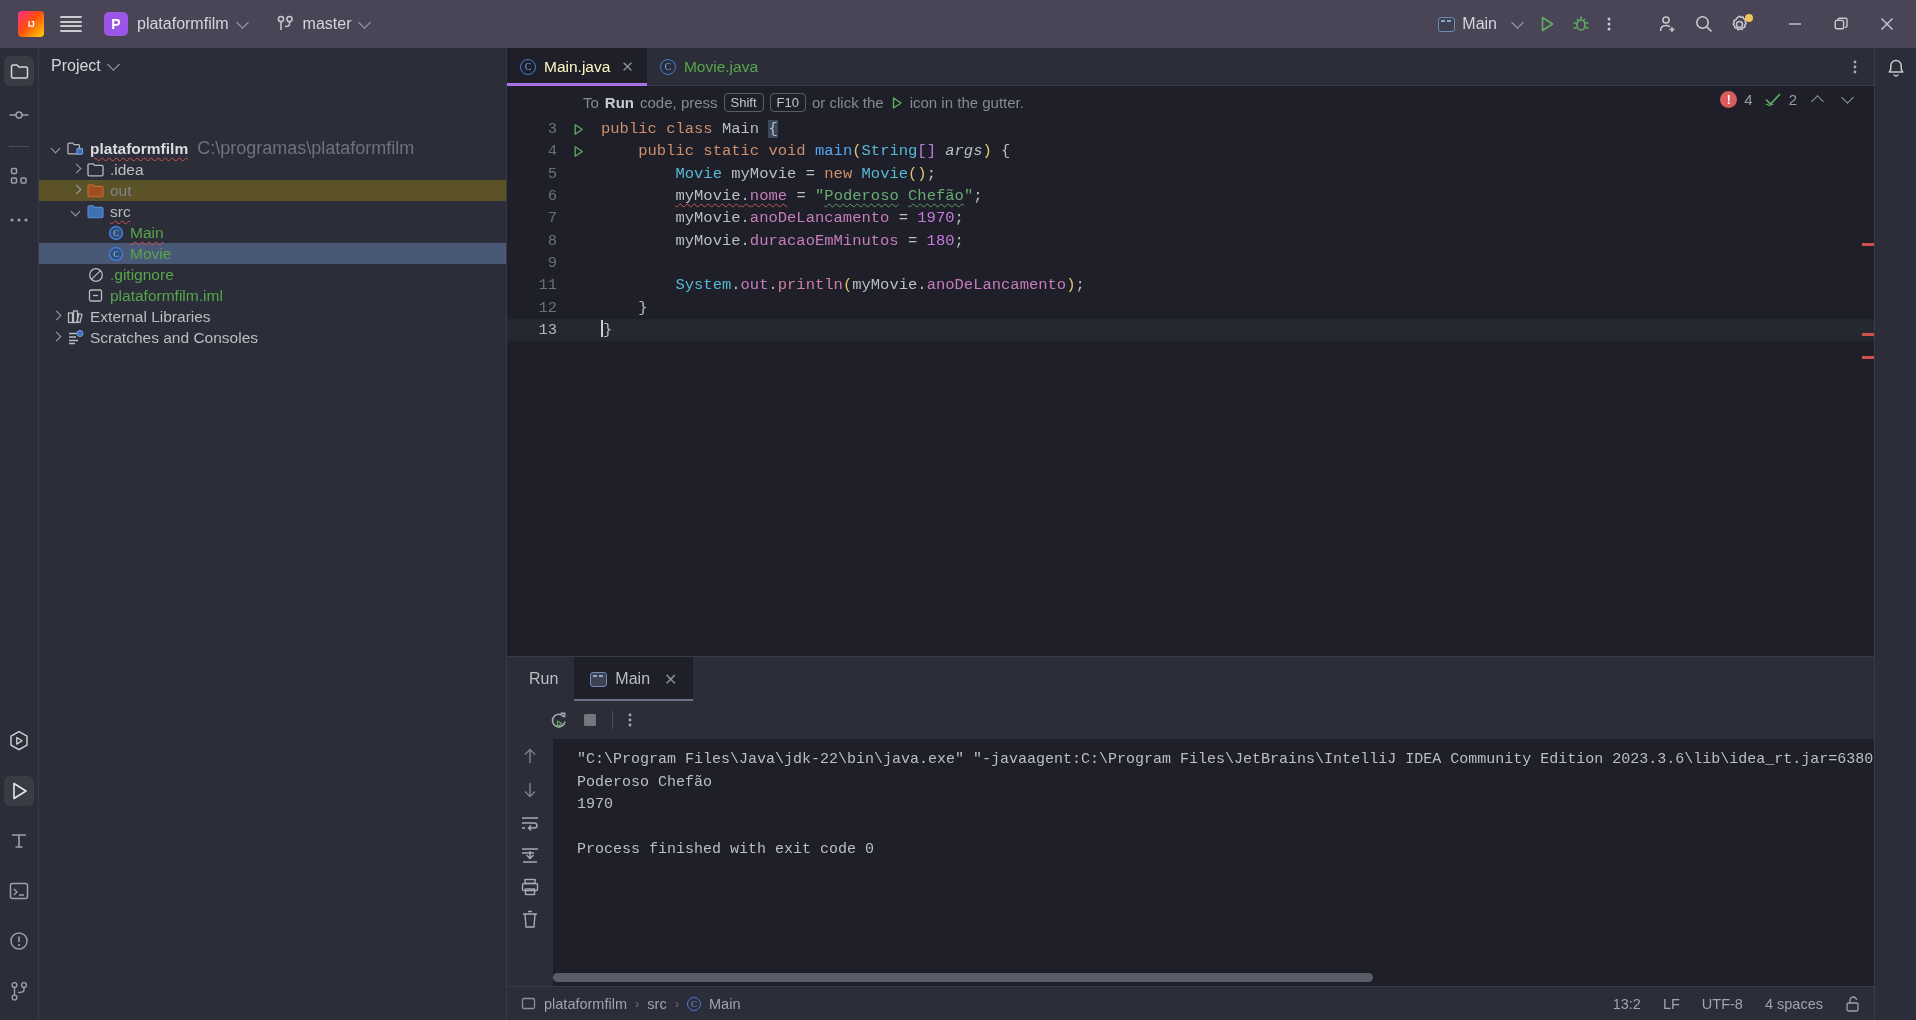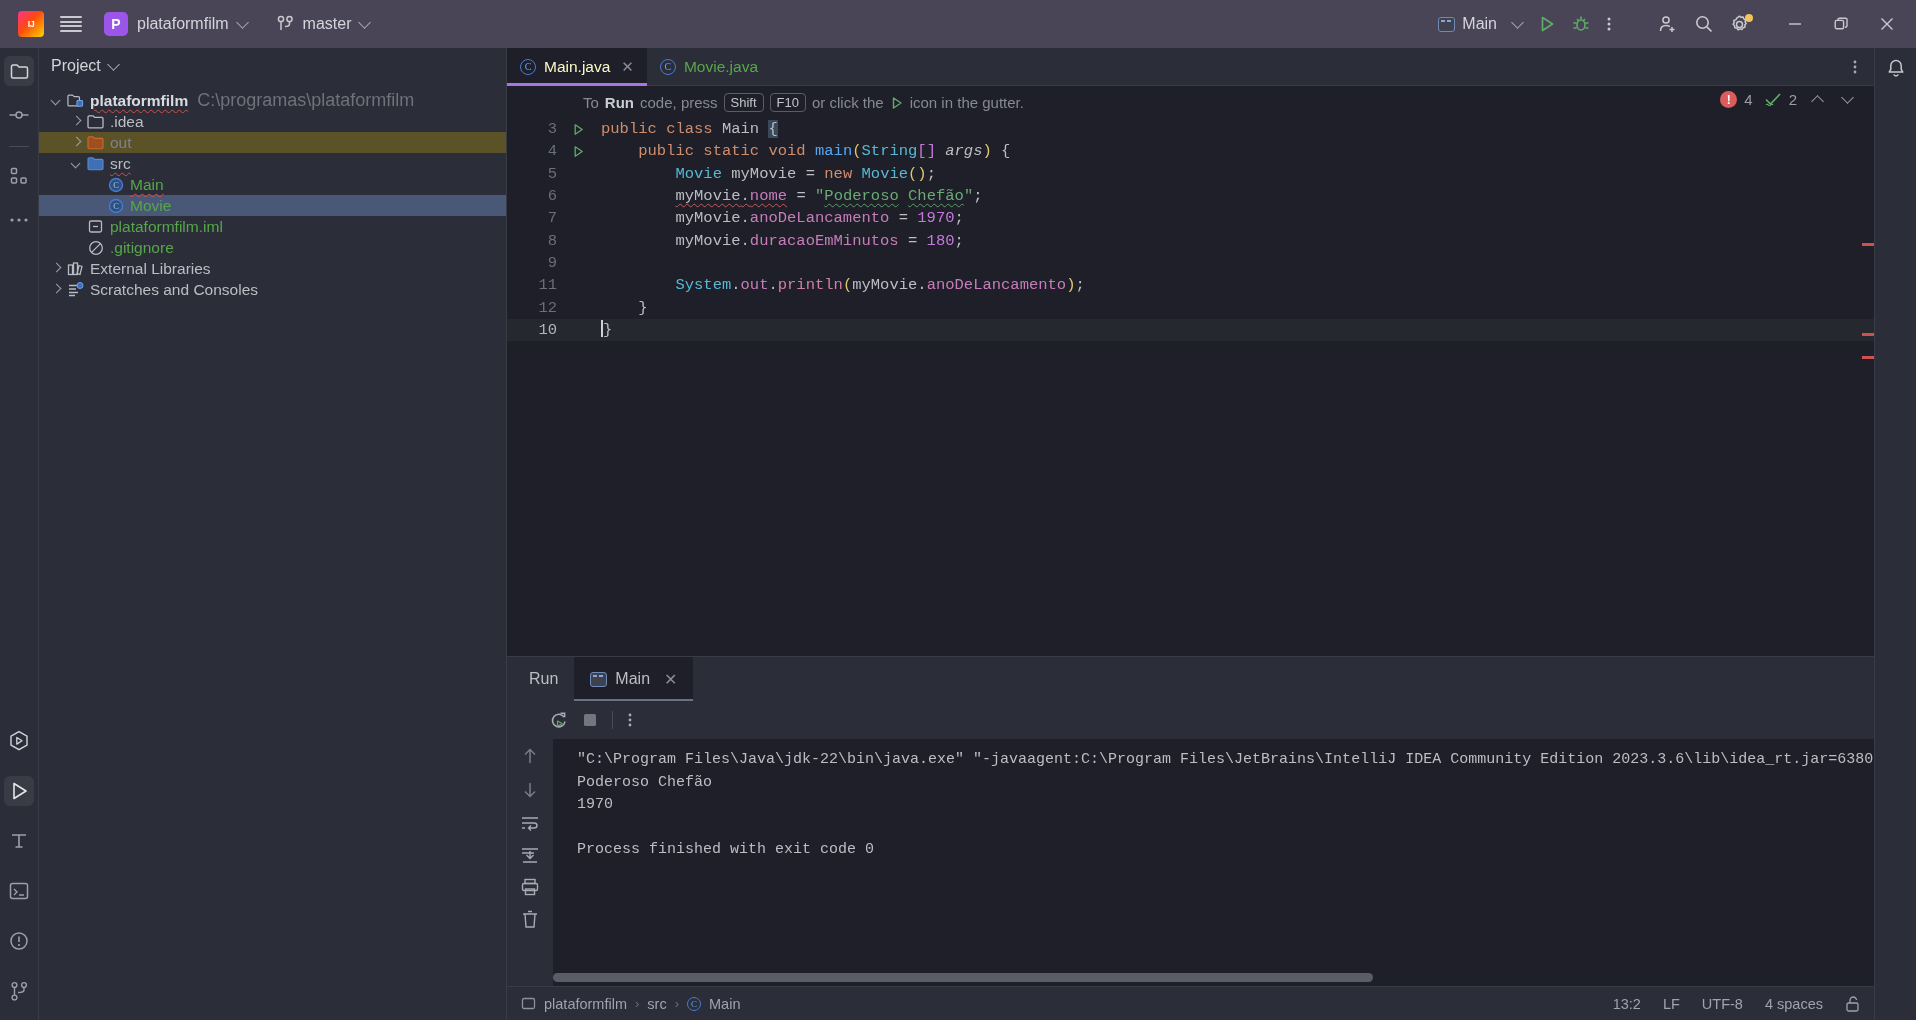--- a/index.html
+++ b/index.html
@@ -47,21 +47,21 @@
   #leftbar{ width:39px; background:#2b2d38; display:flex; flex-direction:column;
     align-items:center; padding-top:8px; border-right:1px solid #393b45;}
   #leftbar .lb{width:30px;height:30px;display:flex;align-items:center;justify-content:center;
     margin-bottom:14px;border-radius:6px;}
   #leftbar .lb.active{background:#393b45;}
   #leftbar .sep{width:20px;height:1px;background:#4a4c57;margin:2px 0 14px;}
   #leftbar .spacer{flex:1;}
 
   
   #projpane{ width:468px; background:#2b2d38; border-right:1px solid #393b45;
-     display:flex; flex-direction:column;}
+     display:flex; flex-direction:column;gap:48px;}
   #projhdr{height:36px;display:flex;align-items:center;padding:0 12px;font-size:16px;color:#d3d5db;}
   #tree{padding-top:6px; font-size:15.5px;}
   .row{height:21px;display:flex;align-items:center;padding-left:10px;white-space:nowrap;}
   .row.sel{background:#4a5878;}
   .row.olive{background:#5b5327;}
   .arrow{width:16px;height:16px;position:relative;flex:none;margin-right:2px;}
   .arrow.r::after{content:"";position:absolute;left:4px;top:3px;width:6px;height:6px;
      border-top:1.6px solid #9da0a8;border-right:1.6px solid #9da0a8;transform:rotate(45deg);}
   .arrow.d::after{content:"";position:absolute;left:3px;top:4px;width:6px;height:6px;
      border-right:1.6px solid #9da0a8;border-bottom:1.6px solid #9da0a8;transform:rotate(45deg);}
@@ -384,36 +384,36 @@
             <svg width="16" height="16" viewBox="0 0 16 16">
               <circle cx="8" cy="8" r="6.5" fill="#2f4f7d" stroke="#477bd6" stroke-width="1.4"></circle>
               <text x="8" y="11.3" font-size="8.5" fill="#9dc3f5" text-anchor="middle" font-family="Liberation Serif, serif">C</text>
             </svg>
           </span>
           <span class="lbl green">Movie</span>
         </div>
         <div class="row" style="padding-left: 30px;">
           <span class="arrow"></span>
           <span class="tico">
+            <svg width="16" height="16" viewBox="0 0 16 16">
+              <circle cx="8" cy="8" r="6.3" fill="none" stroke="#b8bbc2" stroke-width="1.3"></circle>
+              <path d="M3.6 12.4 L12.4 3.6" stroke="#b8bbc2" stroke-width="1.3"></path>
+            </svg>
+          </span>
+          <span class="lbl green">.gitignore</span>
+        </div>
+        <div class="row" style="padding-left: 30px;">
+          <span class="arrow"></span>
+          <span class="tico">
             <svg width="15" height="15" viewBox="0 0 15 15">
               <rect x="1.5" y="2" width="12" height="11" rx="1.5" fill="none" stroke="#b8bbc2" stroke-width="1.3"></rect>
               <path d="M5 7.5 H10" stroke="#b8bbc2" stroke-width="1.3"></path>
             </svg>
           </span>
           <span class="lbl green">plataformfilm.iml</span>
-        </div>
-        <div class="row" style="padding-left: 30px;">
-          <span class="arrow"></span>
-          <span class="tico">
-            <svg width="16" height="16" viewBox="0 0 16 16">
-              <circle cx="8" cy="8" r="6.3" fill="none" stroke="#b8bbc2" stroke-width="1.3"></circle>
-              <path d="M3.6 12.4 L12.4 3.6" stroke="#b8bbc2" stroke-width="1.3"></path>
-            </svg>
-          </span>
-          <span class="lbl green">.gitignore</span>
         </div>
         <div class="row" style="padding-left: 10px;">
           <span class="arrow r"></span>
           <span class="tico">
             <svg width="17" height="15" viewBox="0 0 17 15">
               <rect x="1.5" y="4" width="4" height="9.5" fill="none" stroke="#b8bbc2" stroke-width="1.3"></rect>
               <rect x="6.5" y="2" width="4" height="11.5" fill="none" stroke="#b8bbc2" stroke-width="1.3"></rect>
               <path d="M12 4.5 l3 1 -2 8 -3-1z" fill="none" stroke="#b8bbc2" stroke-width="1.3"></path>
             </svg>
           </span>
@@ -535,21 +535,21 @@
           <span class="gutnum mono">11</span><span class="gutico"></span>
           <span class="ctext mono">        <span class="cls">System</span><span class="plain">.</span><span class="fld">out</span><span class="plain">.</span><span class="kpink">println</span><span class="brk-y">(</span><span class="plain">myMovie.</span><span class="fld">anoDeLancamento</span><span class="brk-y">)</span><span class="plain">;</span></span>
         </div>
 
         <div class="cline">
           <span class="gutnum mono">12</span><span class="gutico"></span>
           <span class="ctext mono">    <span class="plain">}</span></span>
         </div>
 
         <div class="cline cur">
-          <span class="gutnum mono">10</span><span class="gutico"></span>
+          <span class="gutnum mono">13</span><span class="gutico"></span>
           <span class="ctext mono"><span class="caret"></span><span class="plain">}</span></span>
         </div>
 
         <div id="markers">
           <div class="mark" style="top:125px;"></div>
           <div class="mark" style="top:215px;"></div>
           <div class="mark" style="top:238px;"></div>
         </div>
       </div>
     </div>

